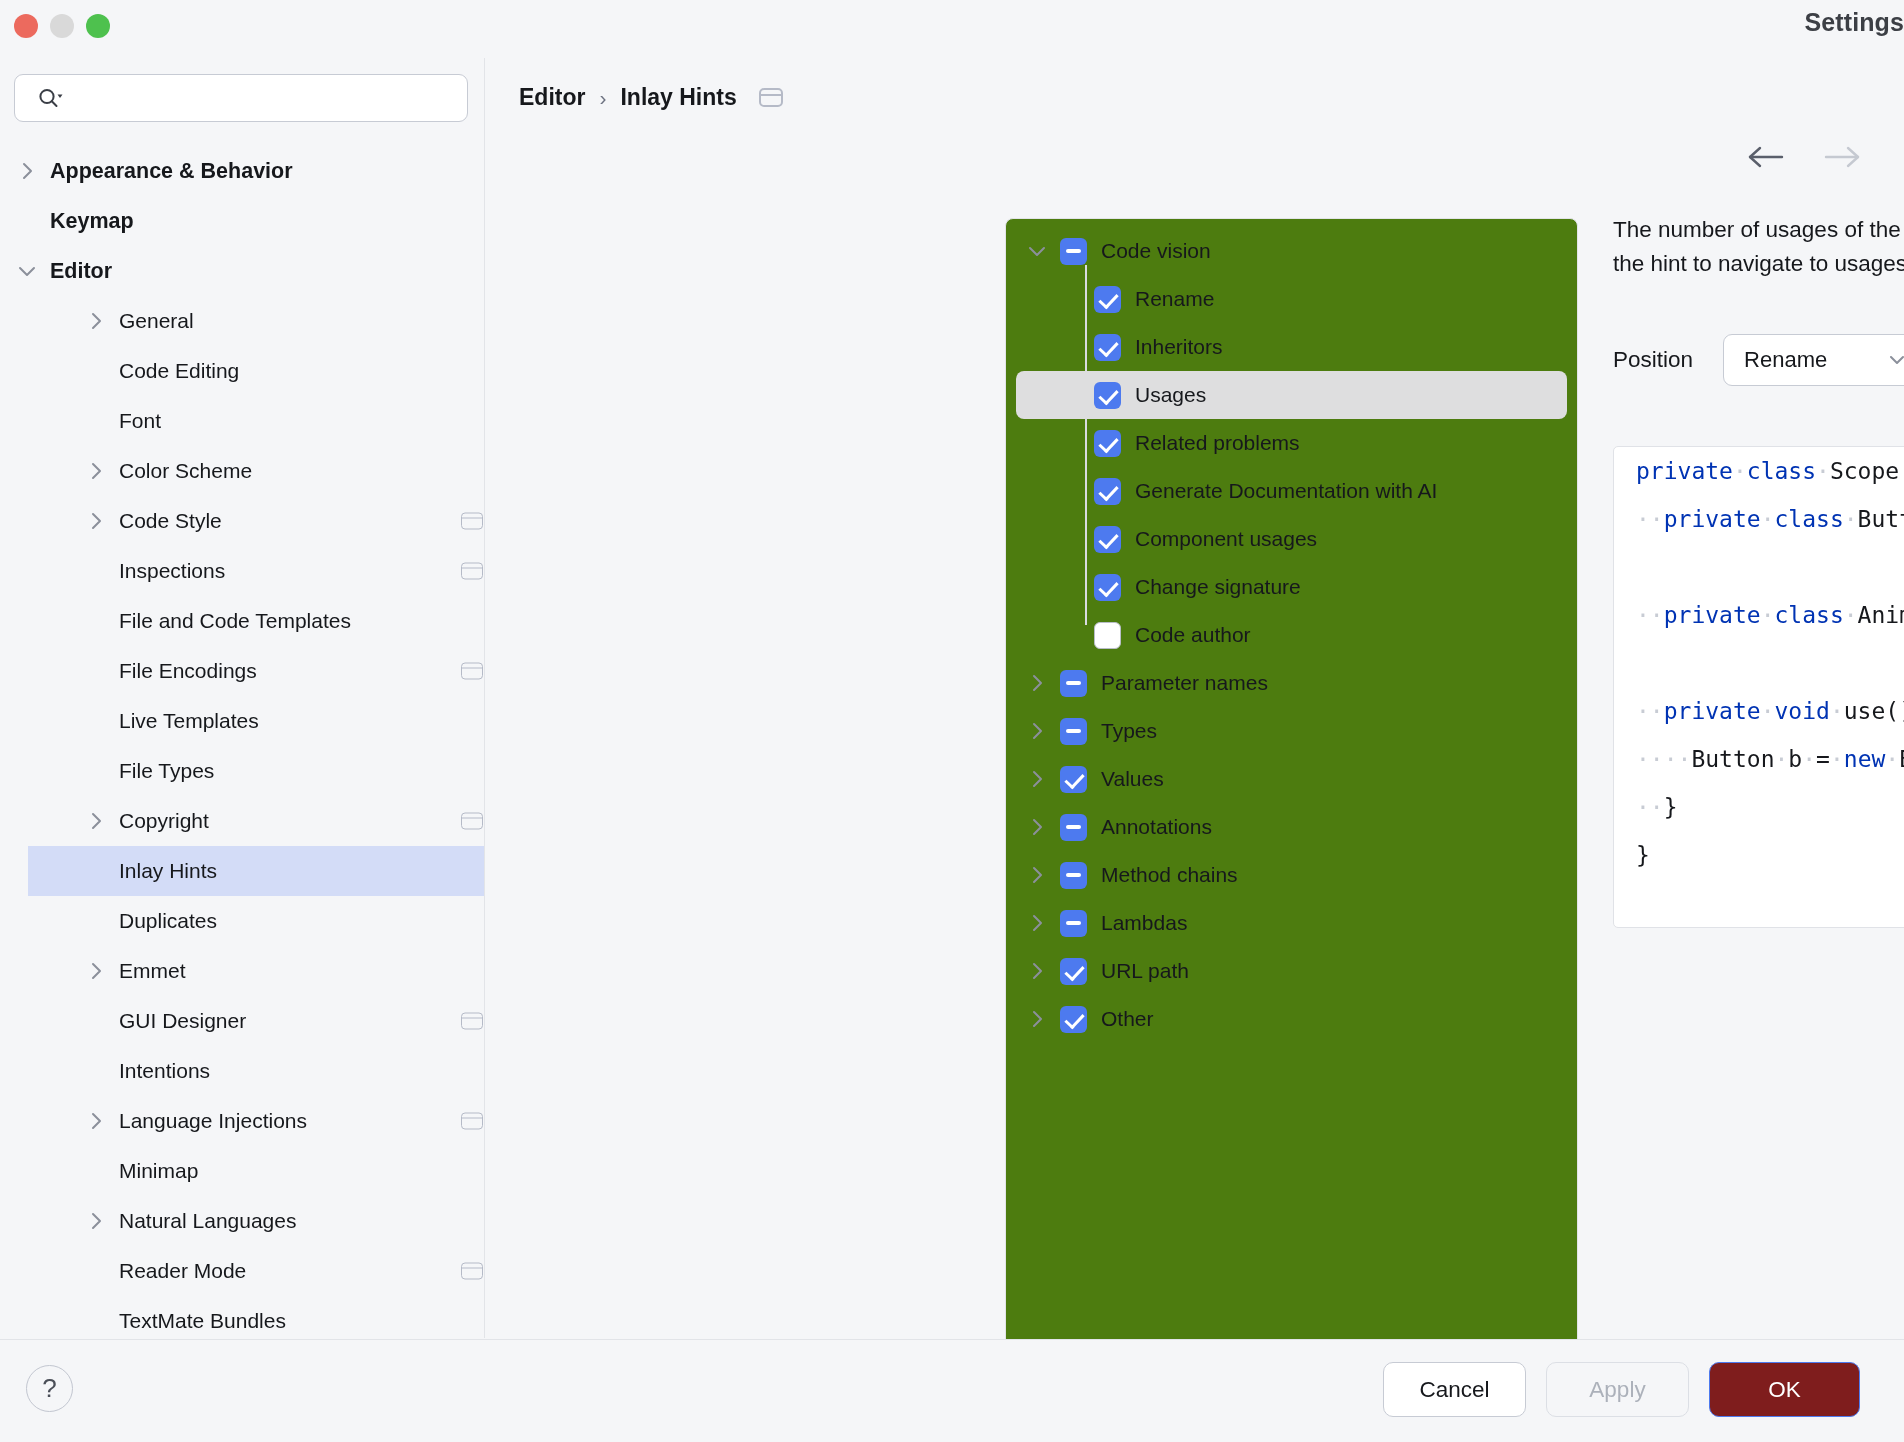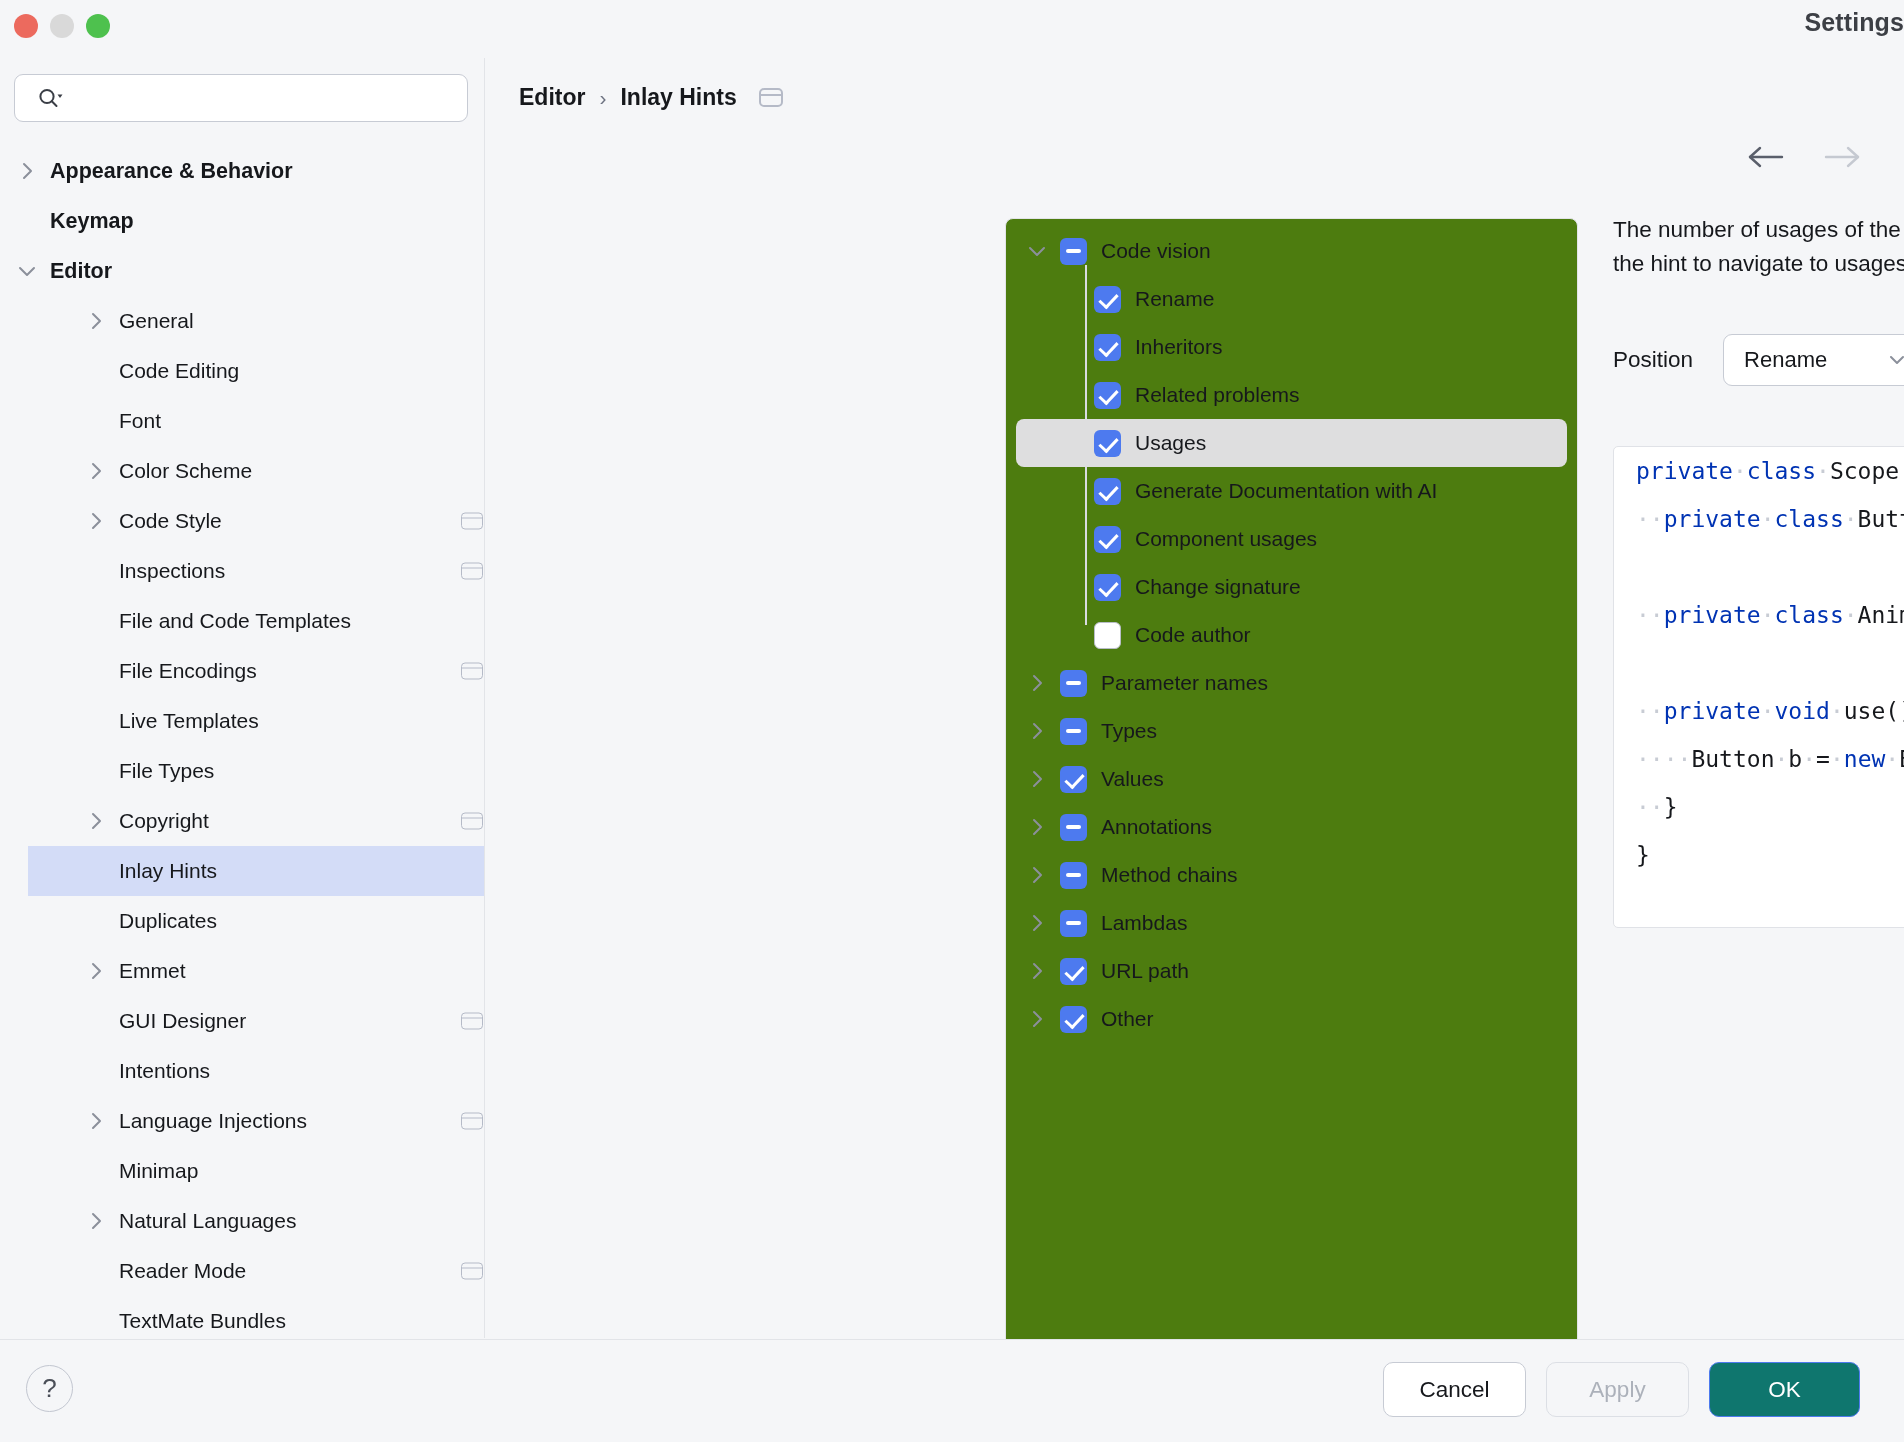--- a/index.html
+++ b/index.html
@@ -150,21 +150,21 @@
     font-size: 26px; color: #4b4f58; cursor: pointer;
   }
   .btns { position: absolute; top: 22px; right: 44px; display: flex; align-items: flex-start; gap: 20px; }
   .btn {
     height: 55px; border-radius: 10px; font-size: 22.5px; cursor: pointer;
     display: flex; align-items: center; justify-content: center;
     font-family: "Liberation Sans", sans-serif;
   }
   .btn.cancel { width: 143px; background: #ffffff; border: 1px solid #c7cbd4; color: #16181c; }
   .btn.apply  { width: 143px; background: transparent; border: 1px solid #dcdfe5; color: #acb1ba; }
-  .btn.ok     { width: 151px; background: #0f766e; border: 1px solid #4d7aef; color: #ffffff; }
+  .btn.ok     { width: 151px; background: #7f1d1d; border: 1px solid #4d7aef; color: #ffffff; }
 </style>
 </head>
 <body>
 
 <div id="app">
 
   <div class="titlebar">
     <div class="traffic">
       <div class="light red"></div>
       <div class="light yellow"></div>
@@ -368,31 +368,31 @@
             <span class="arrow"></span>
             <span class="cb checked"></span>
             <span class="hlabel">Rename</span>
           </div>
           <div class="hrow">
             <span class="h-indent"></span>
             <span class="arrow"></span>
             <span class="cb checked"></span>
             <span class="hlabel">Inheritors</span>
           </div>
+          <div class="hrow sel">
+            <span class="h-indent"></span>
+            <span class="arrow"></span>
+            <span class="cb checked"></span>
+            <span class="hlabel">Usages</span>
+          </div>
           <div class="hrow">
             <span class="h-indent"></span>
             <span class="arrow"></span>
             <span class="cb checked"></span>
             <span class="hlabel">Related problems</span>
-          </div>
-          <div class="hrow sel">
-            <span class="h-indent"></span>
-            <span class="arrow"></span>
-            <span class="cb checked"></span>
-            <span class="hlabel">Usages</span>
           </div>
           <div class="hrow">
             <span class="h-indent"></span>
             <span class="arrow"></span>
             <span class="cb checked"></span>
             <span class="hlabel">Generate Documentation with AI</span>
           </div>
           <div class="hrow">
             <span class="h-indent"></span>
             <span class="arrow"></span>

